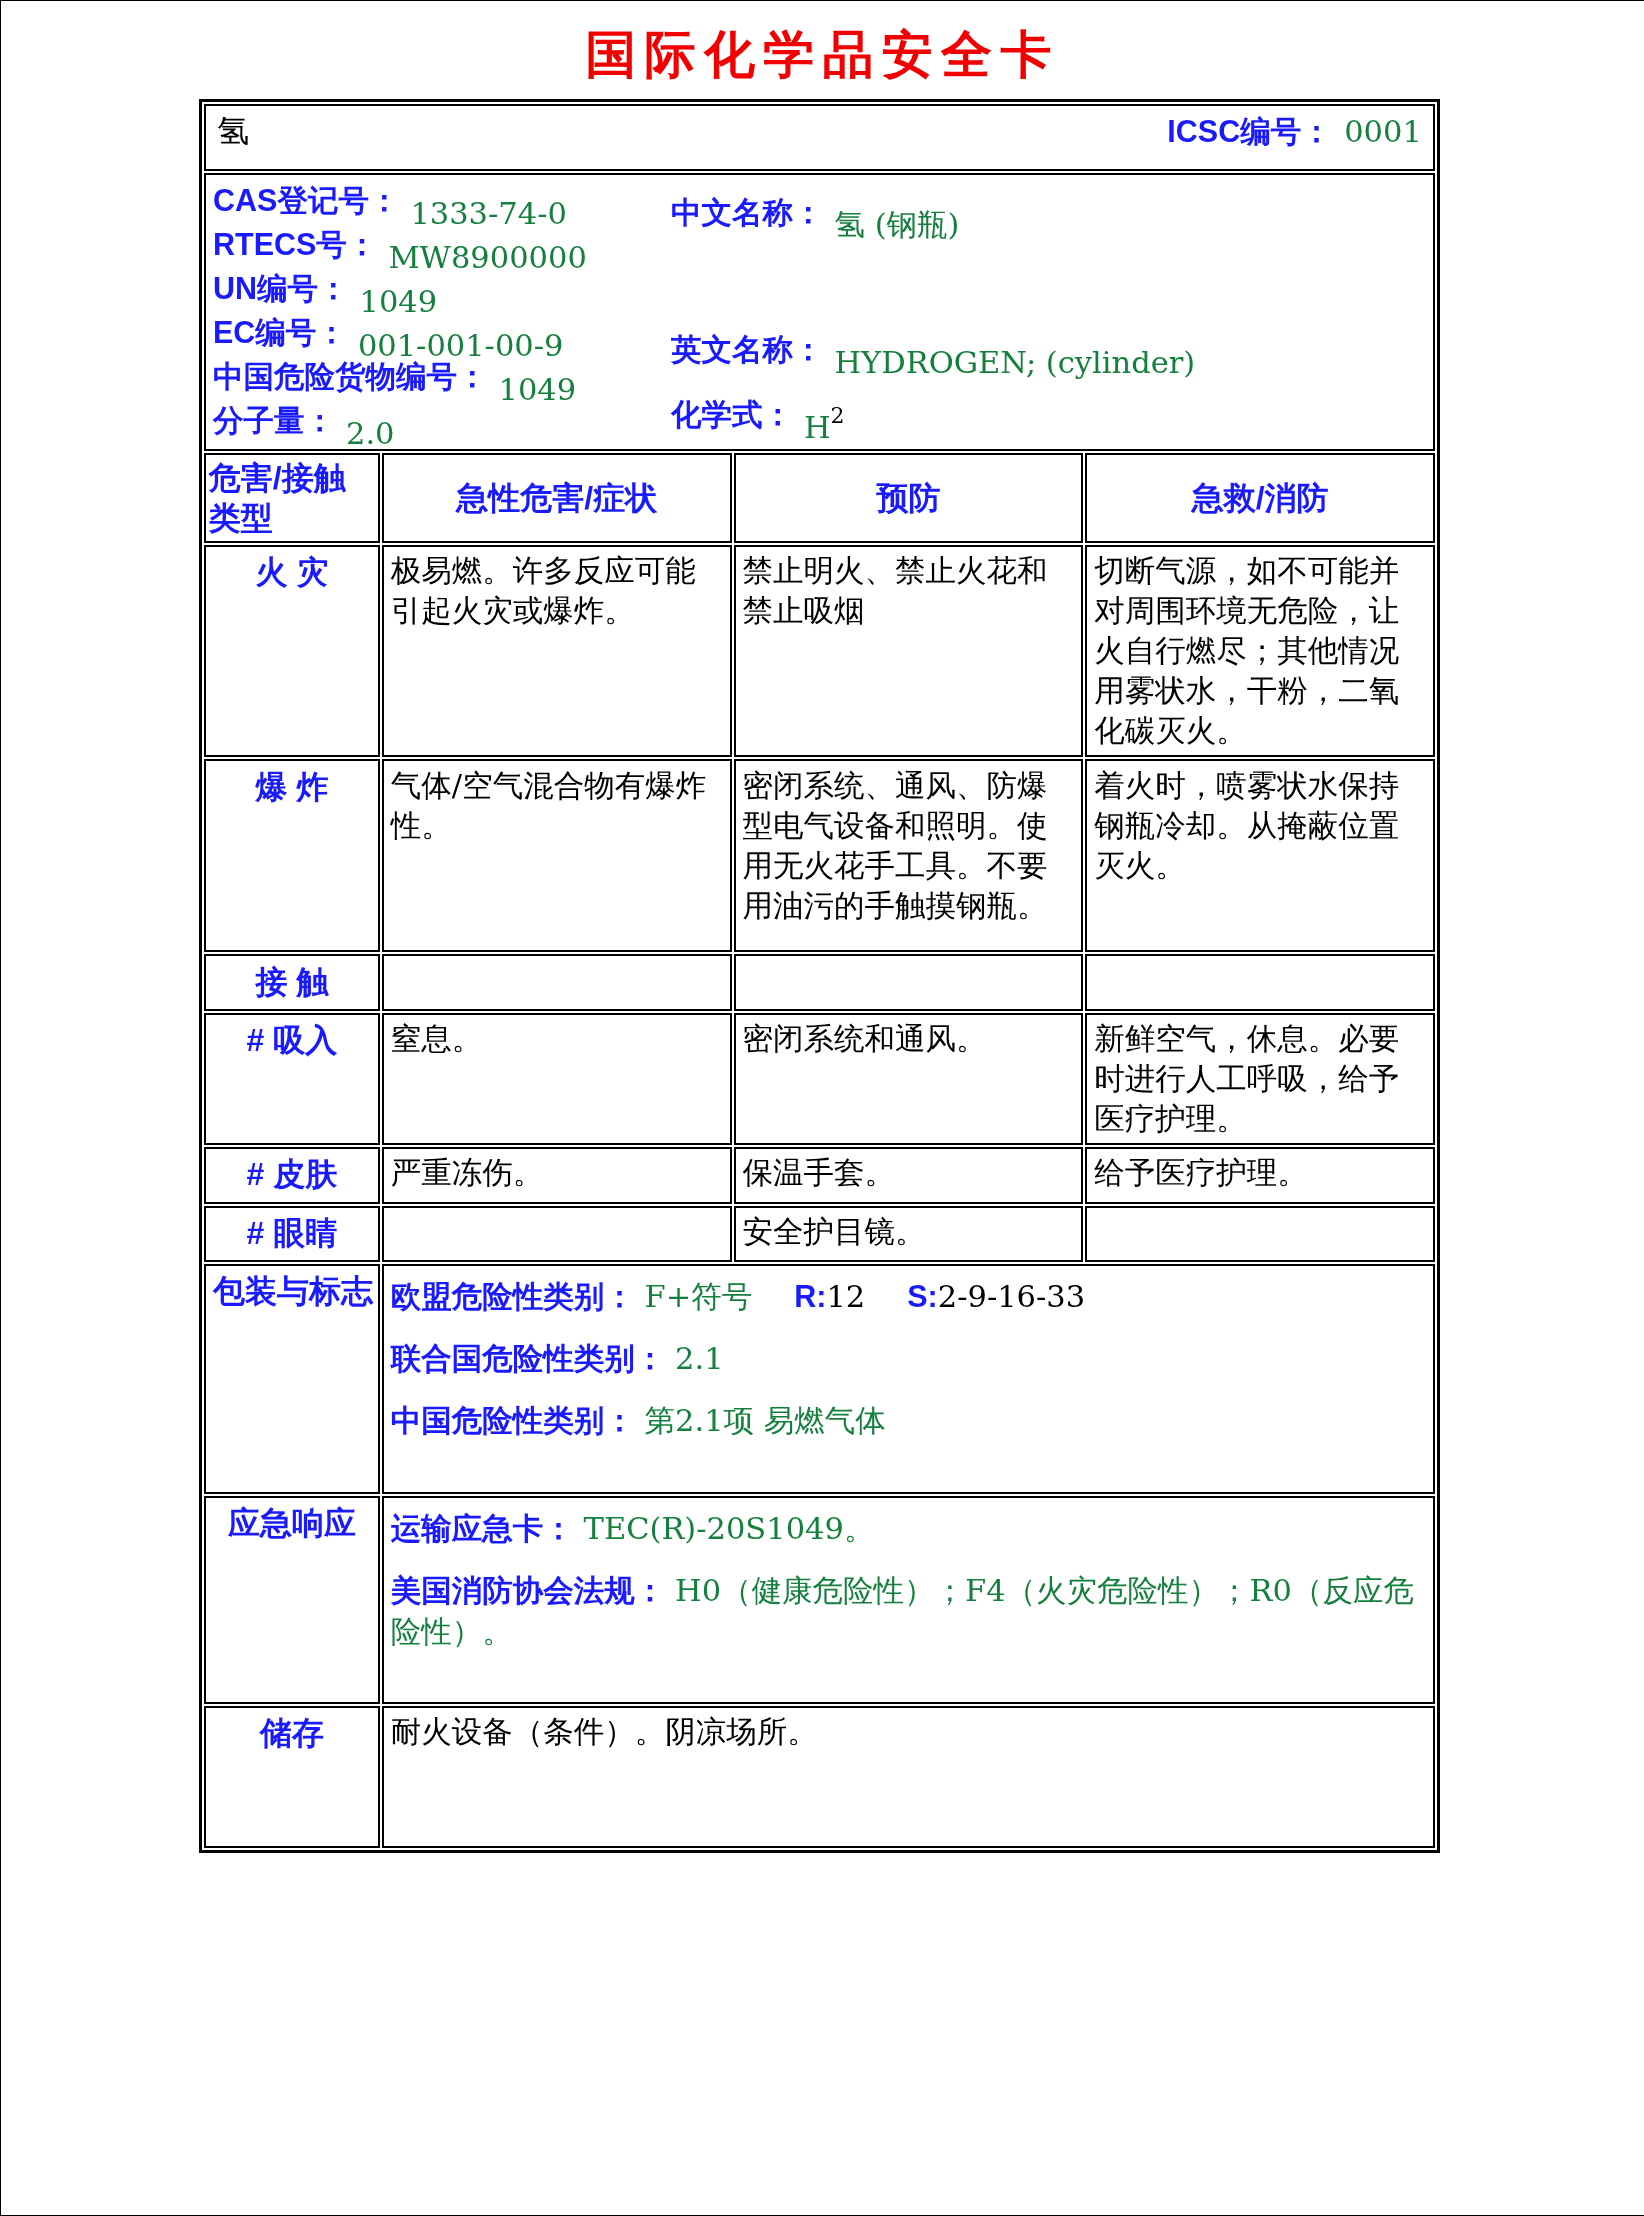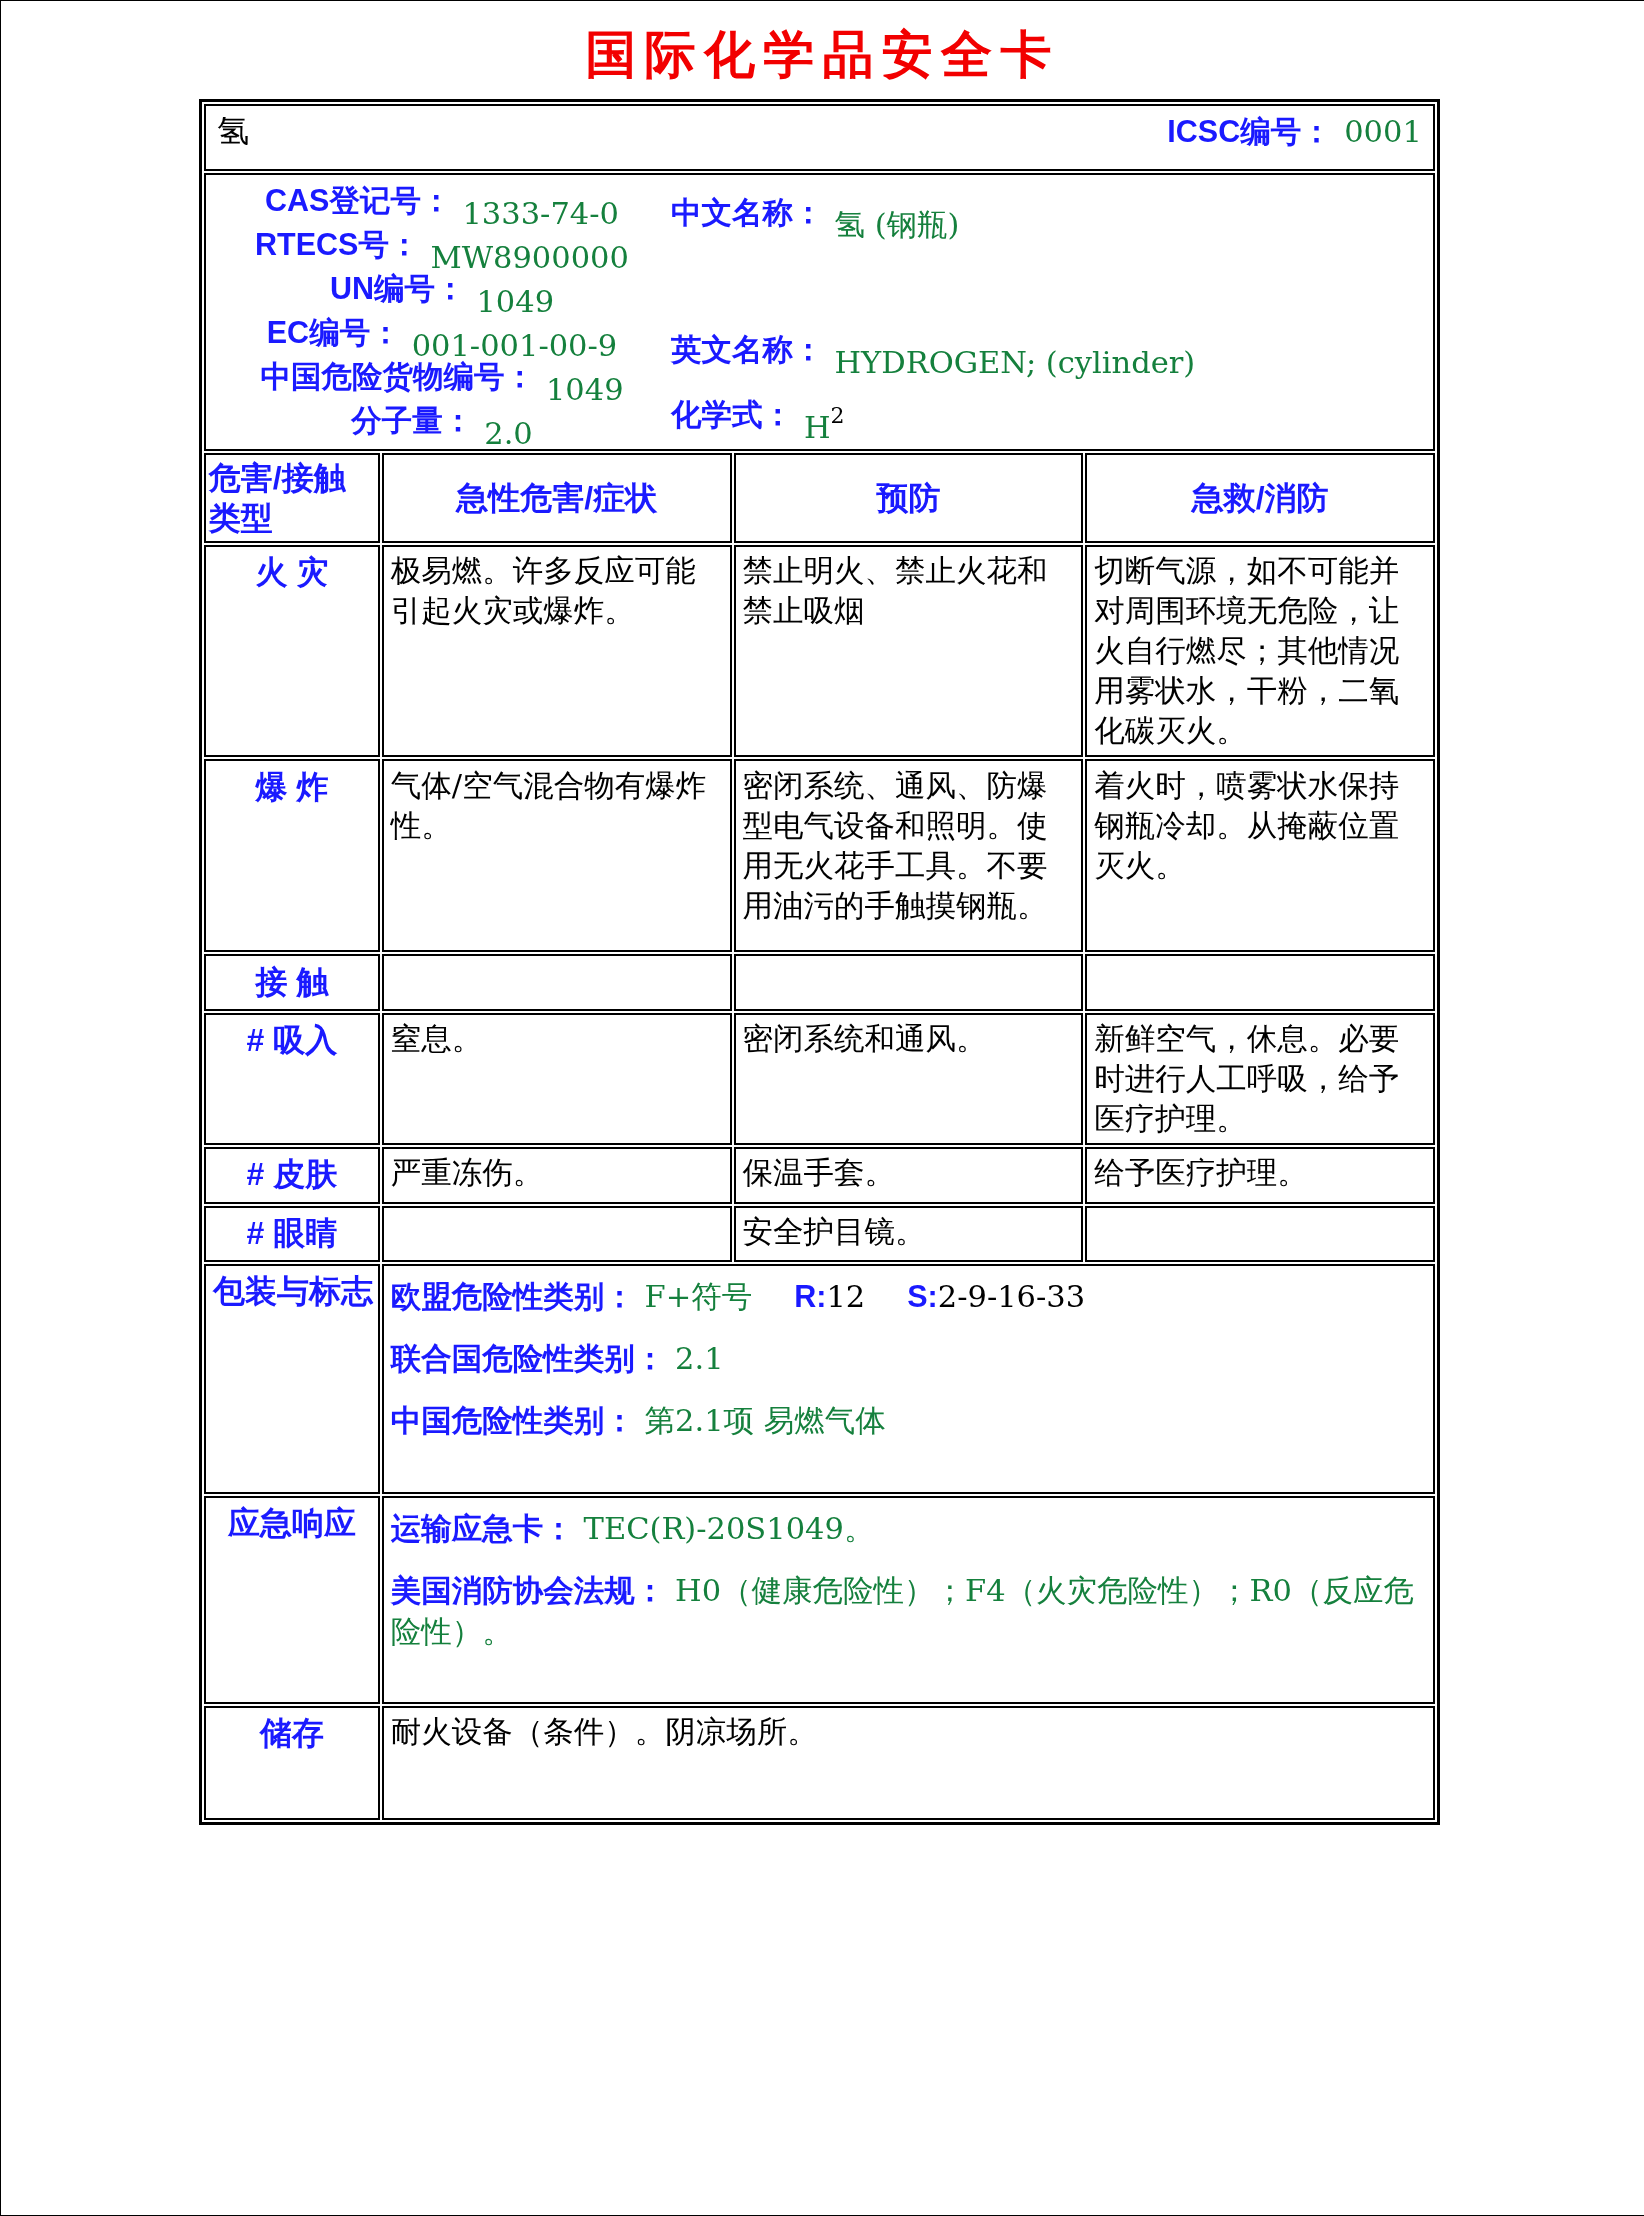--- a/index.html
+++ b/index.html
@@ -50,21 +50,21 @@
   
   td.name-cell{vertical-align:middle;}
   .name-flex{display:flex;justify-content:space-between;align-items:center;padding:0 4.2px;}
   .chem-name{font-family:"DejaVu Serif",serif;font-size:32px;color:#000;}
   .icsc-group{font-size:30.5px;white-space:nowrap;}
   .icsc-group .val{margin-left:12.5px;}
   
   td.id-cell{height:274px;}
   .id-cols{display:flex;height:266px;}
   .id-left{width:458px;}
-  .id-left .id-line{height:44px;display:flex;align-items:center;white-space:nowrap;font-size:30.5px;justify-content:center;}
+  .id-left .id-line{height:44px;display:flex;align-items:center;white-space:nowrap;font-size:30.5px;}
   .id-left .val{margin-left:11px;}
   .id-right{flex:1;display:flex;flex-direction:column;font-size:30.5px;}
   .id-right .id-line{display:flex;align-items:center;white-space:nowrap;}
   .id-right .val{margin-left:11px;}
   .id-line.cn{margin-top:1.4px;}
   .id-line.en{margin-top:75px;}
   .id-line.formula{margin-top:auto;}
   sub.f-sub{font-size:22px;font-family:"DejaVu Serif",serif;color:#000;}
   
   tr.hdr td{
@@ -233,20 +233,20 @@
         <div class="ml-line">
           <span class="lbl">运输应急卡：</span><span class="val">TEC(R)-20S1049。</span>
         </div>
         <div class="ml-line">
           <span class="lbl">美国消防协会法规：</span><span class="val">H0（健康危险性）；F4（火灾危险性）；R0（反应危险性）。</span>
         </div>
       </td>
     </tr>
 
     <tr>
-      <td class="type-cell" style="height:114px">储存</td>
+      <td class="type-cell" style="height:142px">储存</td>
       <td colspan="3" class="body-text">耐火设备（条件）。阴凉场所。</td>
     </tr>
 
   </tbody>
     </table>
 </div>
 
 
 </body></html>

